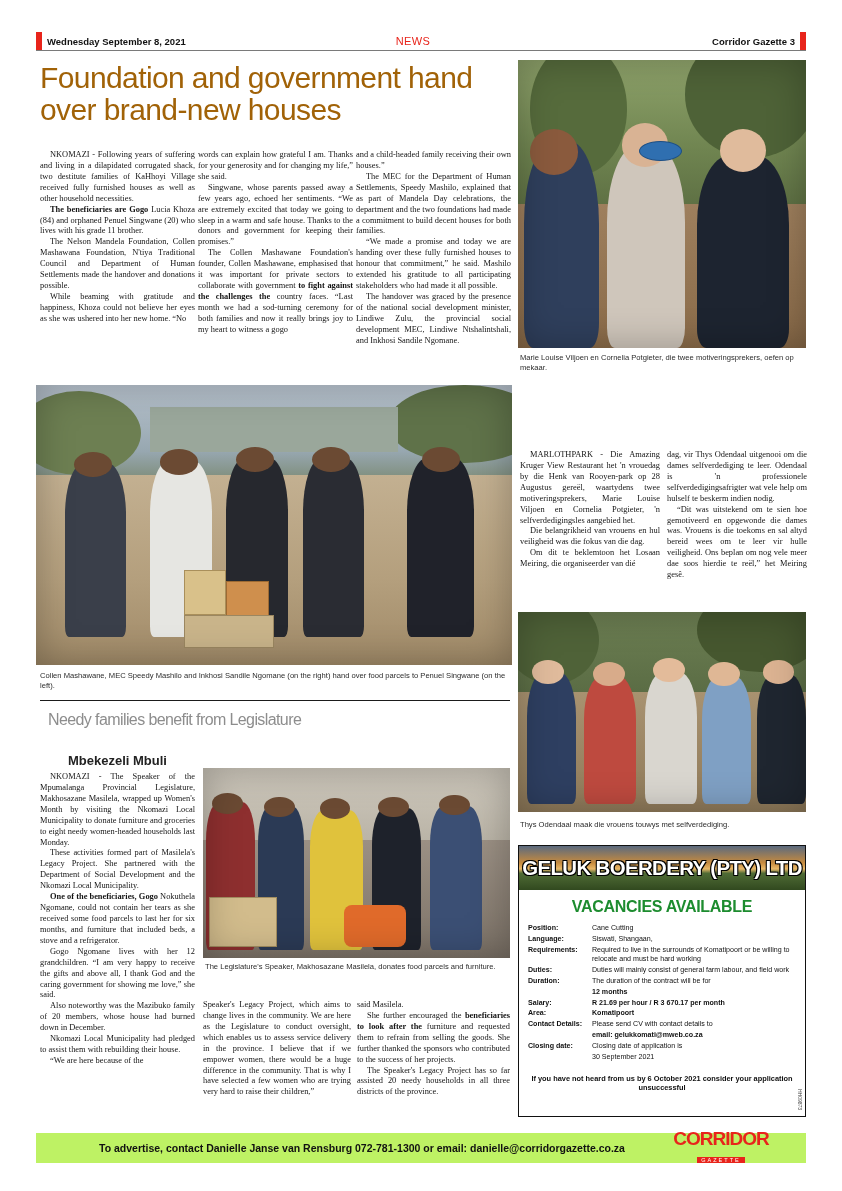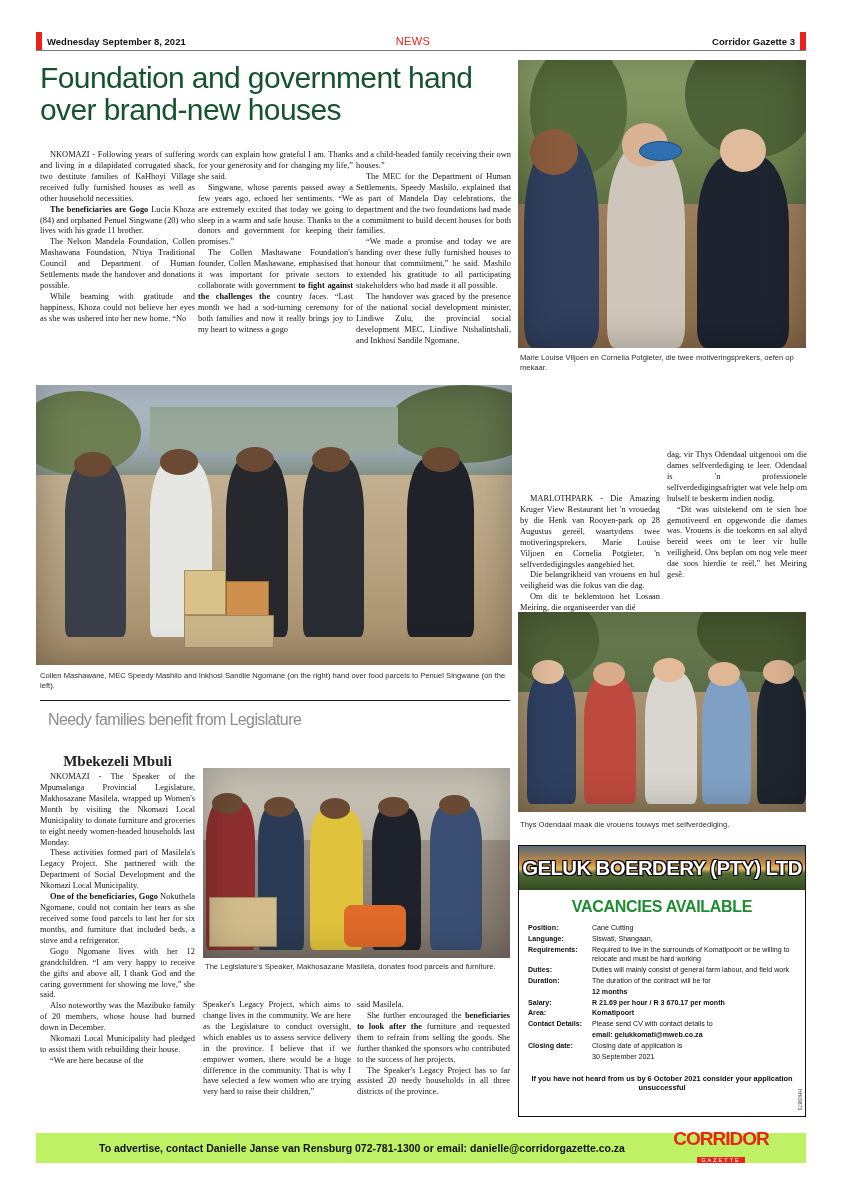--- a/index.html
+++ b/index.html
@@ -40,28 +40,28 @@
   }
   .mast-rule {
     position: absolute; left: 36px; top: 50px; width: 770px;
     border-top: 1.3px solid #7a7a7a;
   }
 
   
   .headline {
     font-family: "Liberation Sans", sans-serif;
     font-weight: normal;
-    color: #14532d;
+    color: #a16207;
     line-height: 1.06;
     letter-spacing: -0.6px;
   }
   .headline.grey { color: #8d8d8d; }
   .byline {
-    font-family: Liberation Serif, serif;
-    font-size: 15px; font-weight: bold; text-align: center; color:#222;
+    font-family: Liberation Sans, sans-serif;
+    font-size: 13px; font-weight: bold; text-align: center; color:#222;
   }
   .caption {
     font-family: "Liberation Sans", sans-serif;
     font-size: 7.6px; line-height: 1.32; color: #2b2b2b;
   }
   .col {
     font-family: "Liberation Serif", serif;
     font-size: 8.4px; line-height: 1.30; text-align: justify;
     color: #141414;
   }
@@ -208,21 +208,21 @@
     <div class="blob" style="left:62%;top:33%;width:32%;height:67%;background:#1d2430;border-radius:36% 36% 10% 10%;"></div>
     <div class="blob" style="left:70%;top:24%;width:16%;height:15%;background:#e0bb9c;border-radius:50%;"></div>
 
     <div style="position:absolute;left:42%;top:28%;width:15%;height:7%;background:#2f6fb0;border-radius:50%;border:1.5px solid #1d4f84;"></div>
     <div class="vignette"></div>
   </div>
 
   <div class="caption" style="position:absolute;left:520px;top:353px;width:286px;">Marie Louise Viljoen en Cornelia Potgieter, die twee motiveringsprekers, oefen op mekaar.</div>
 
 
-  <div class="col" style="position:absolute;left:520px;top:450px;width:140px;height:160px;margin-top:44px;">
+  <div class="col" style="position:absolute;left:520px;top:450px;width:140px;height:160px;">
     <p class="lead">MARLOTHPARK - Die Amazing Kruger View Restaurant het 'n vrouedag by die Henk van Rooyen-park op 28 Augustus gereël, waartydens twee motiveringsprekers, Marie Louise Viljoen en Cornelia Potgieter, 'n selfverdedigingsles aangebied het.</p>
     <p>Die belangrikheid van vrouens en hul veiligheid was die fokus van die dag.</p>
     <p>Om dit te beklemtoon het Losaan Meiring, die organiseerder van dié</p>
   </div>
   <div class="col" style="position:absolute;left:667px;top:450px;width:140px;height:160px;">
     <p style="text-indent:0">dag, vir Thys Odendaal uitgenooi om die dames selfverdediging te leer. Odendaal is 'n professionele selfverdedigingsafrigter wat vele help om hulself te beskerm indien nodig.</p>
     <p>“Dit was uitstekend om te sien hoe gemotiveerd en opgewonde die dames was. Vrouens is die toekoms en sal altyd bereid wees om te leer vir hulle veiligheid. Ons beplan om nog vele meer dae soos hierdie te reël,” het Meiring gesê.</p>
   </div>
 
   <div class="photo" id="photo-handover">

